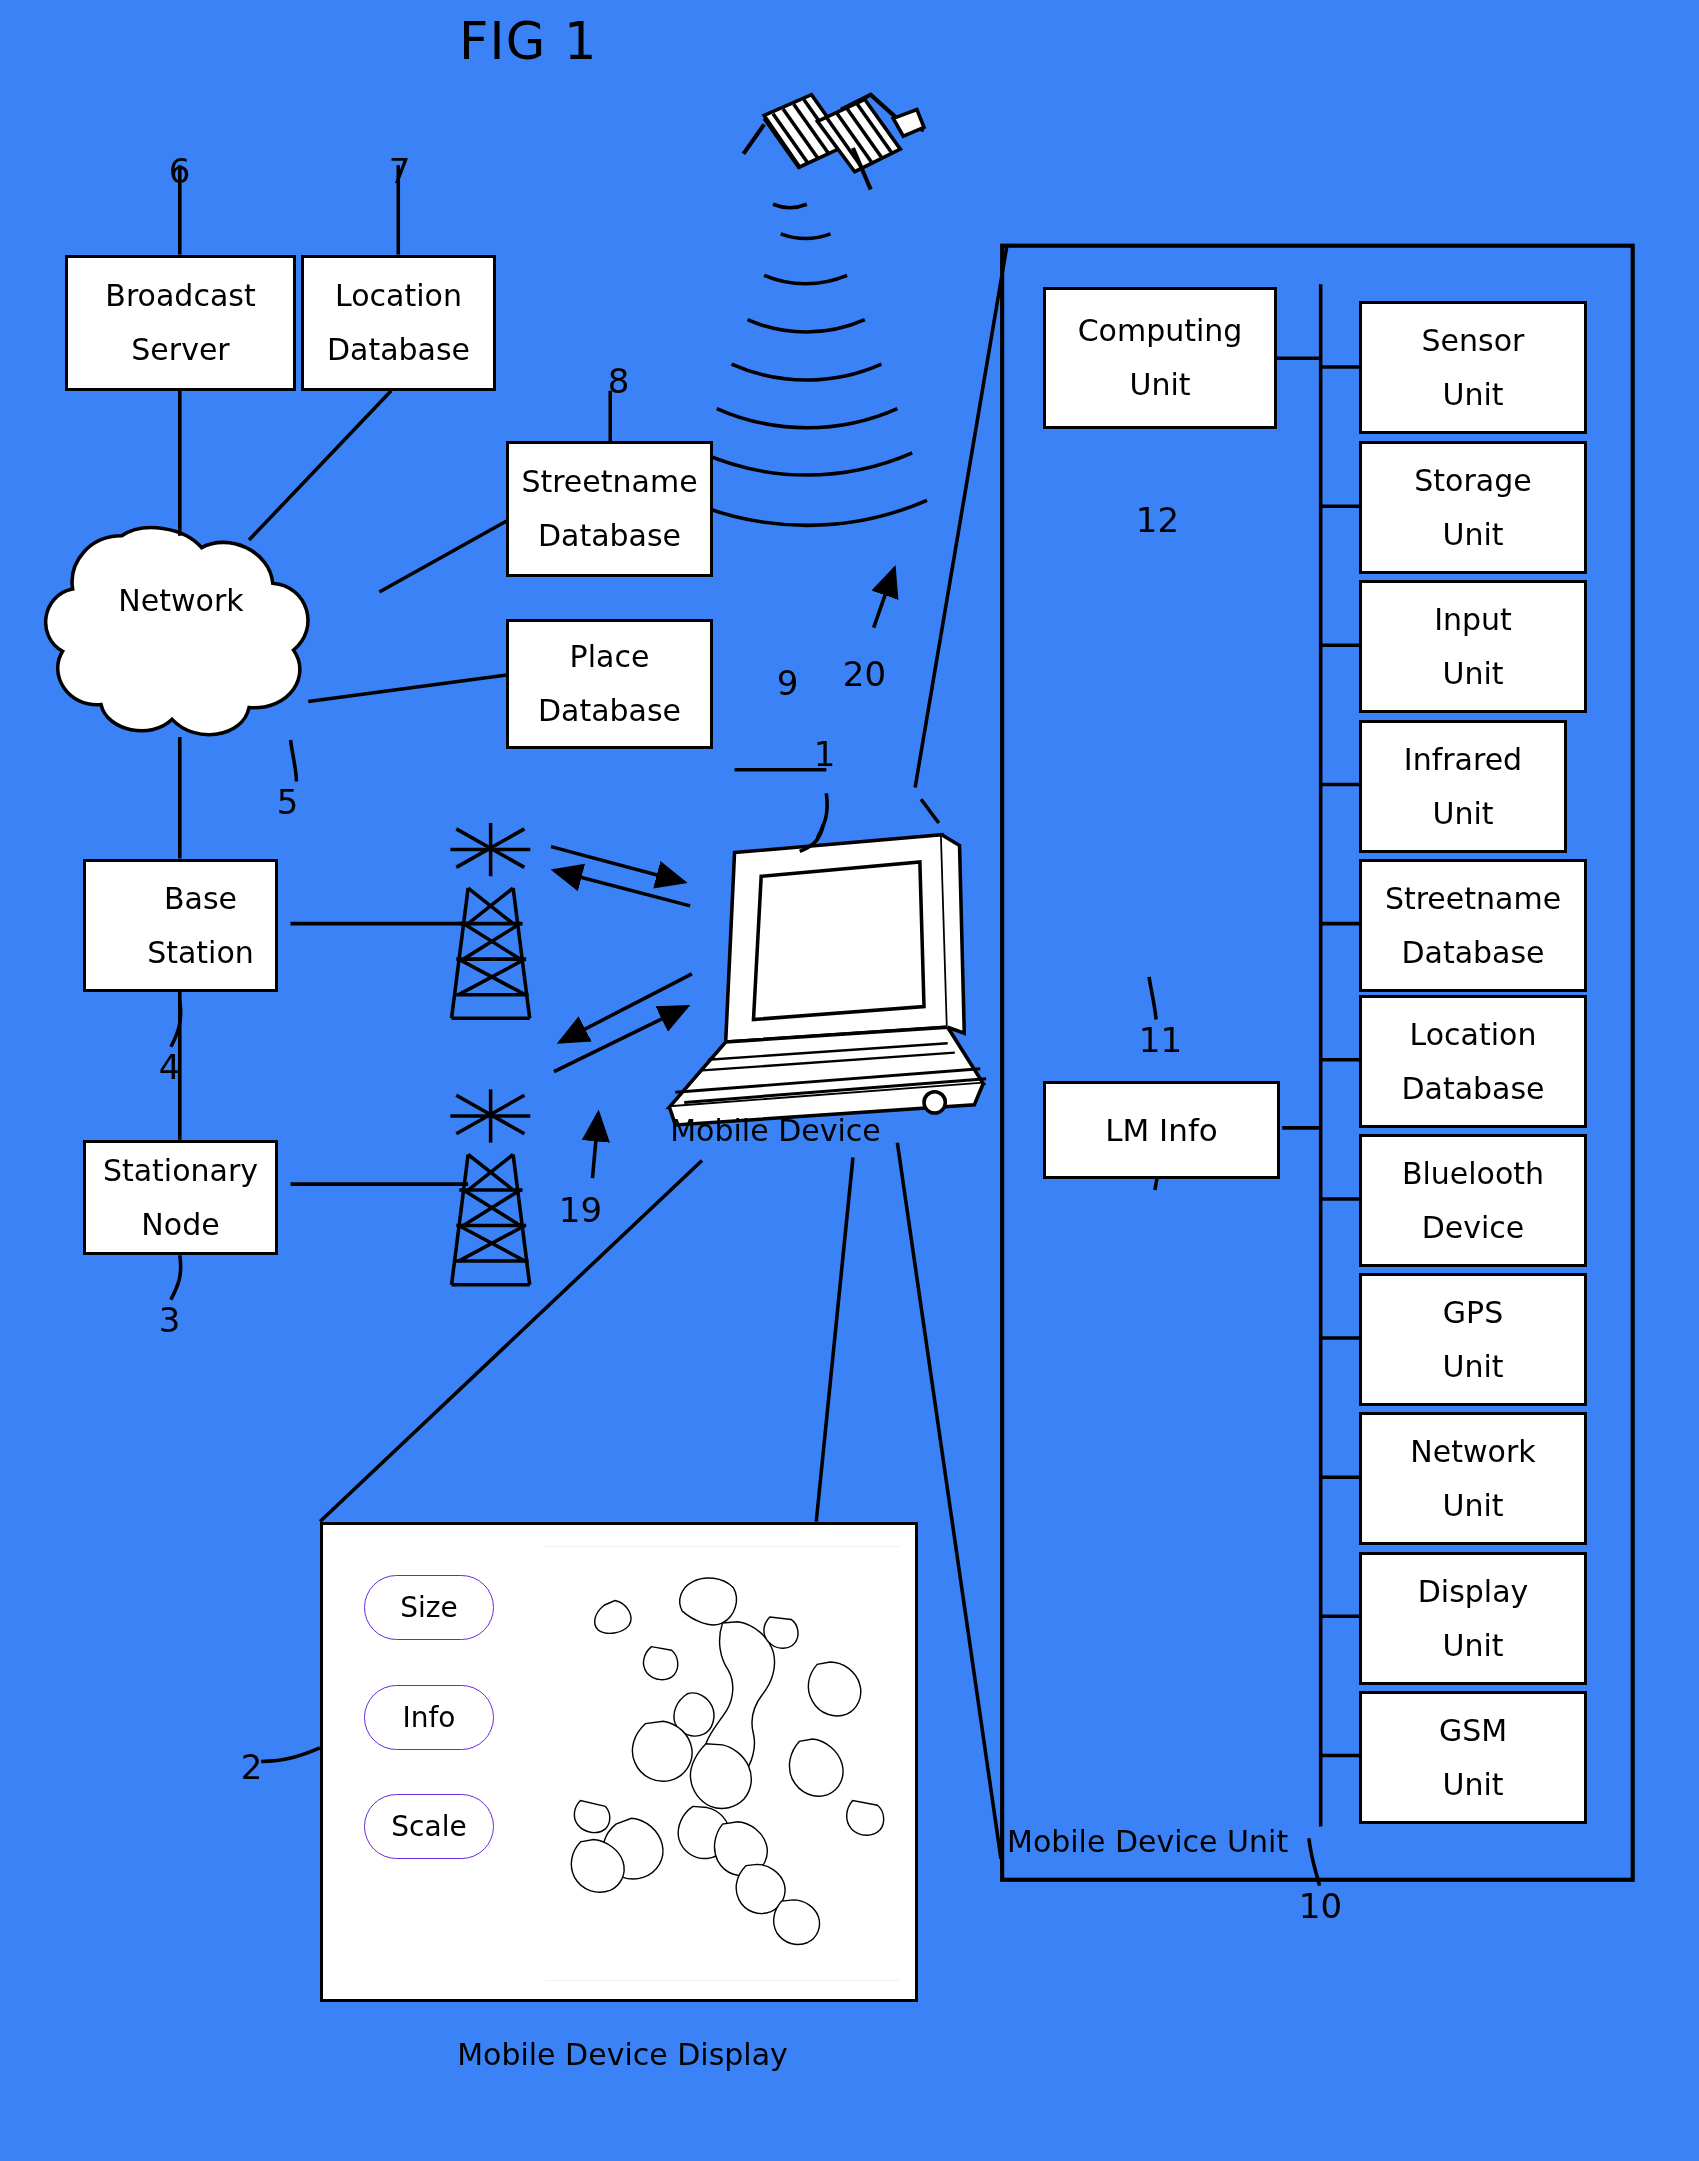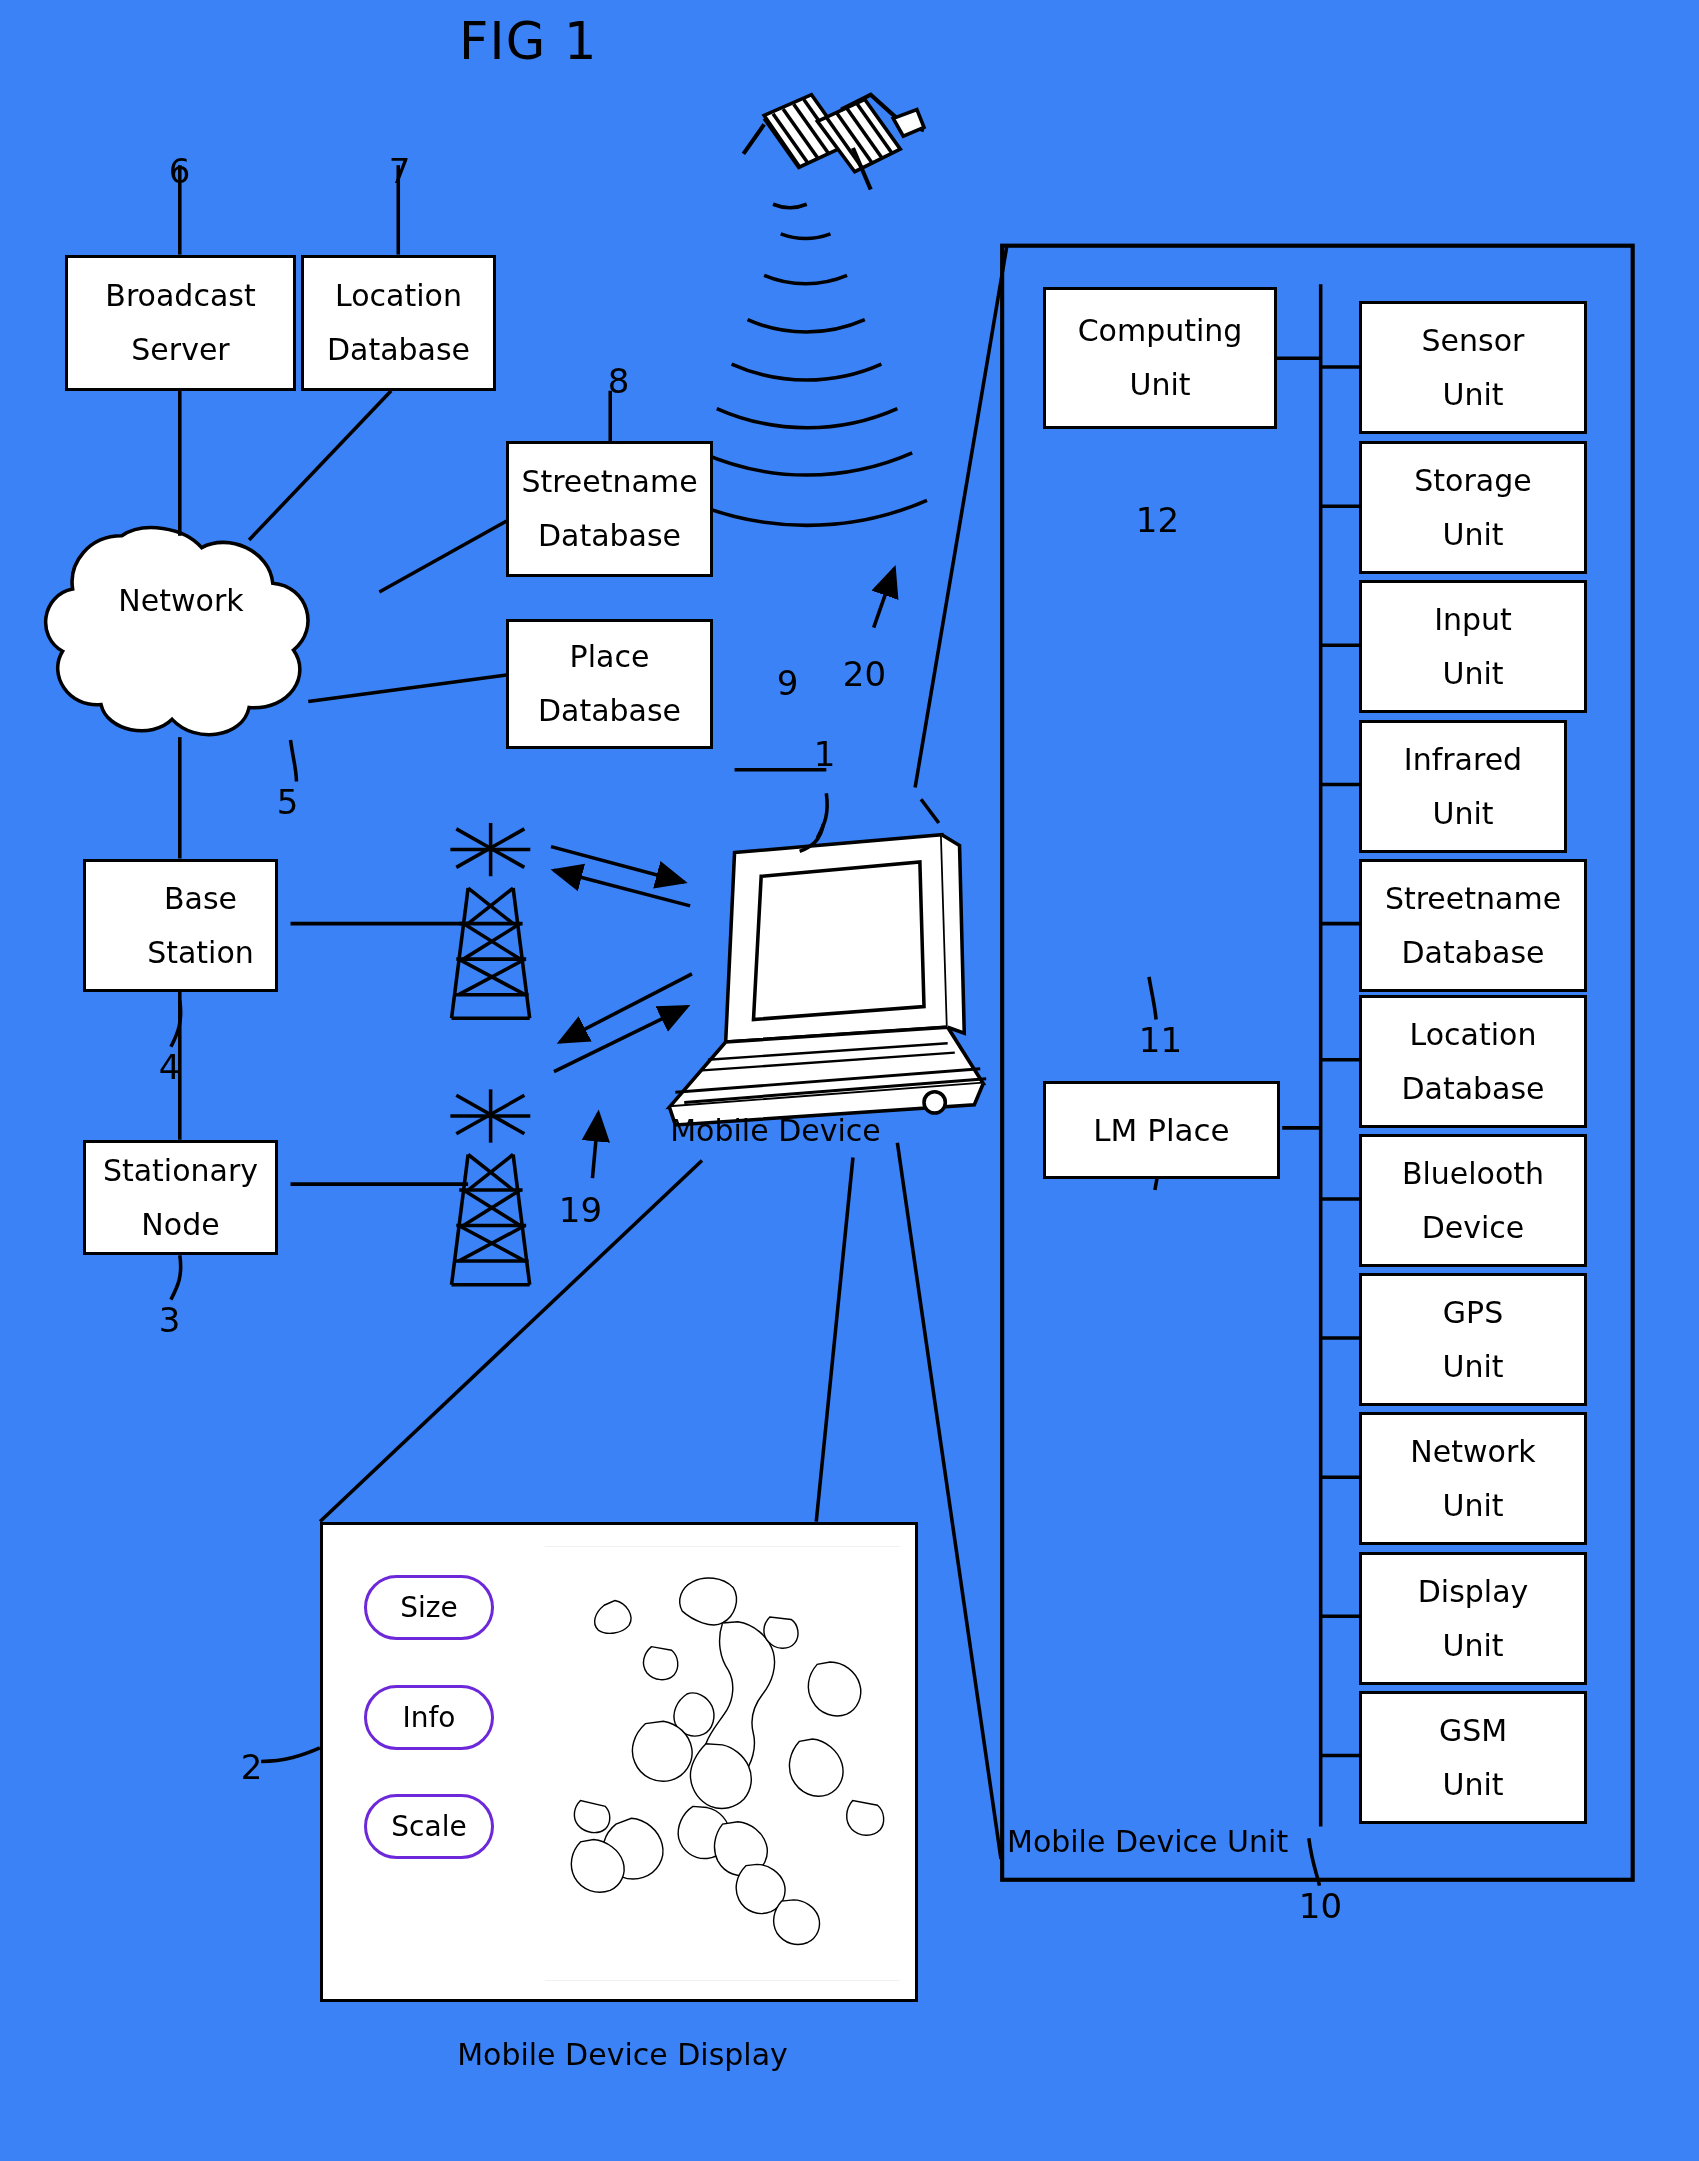--- a/index.html
+++ b/index.html
@@ -55,21 +55,21 @@
     white-space: nowrap;
   }
   .numlabel {
     position: absolute;
     font-size: 34px;
     text-align: center;
     white-space: nowrap;
   }
   .pill {
     position: absolute;
-    border: 3px solid #6d28d9;
+    border: 1px solid #6d28d9;
     border-radius: 36px;
     background: #fff;
     display: flex;
     align-items: center;
     justify-content: center;
     font-size: 28px;
     box-sizing: border-box;
   }
   .plainbox {
     position: absolute;
@@ -299,21 +299,21 @@
   <div class="numlabel" style="left:548px; top:1190px; width:65px;">19</div>
 
   <div class="box box-lines" style="left:1043px; top:287px; width:234px; height:142px;">
     <span>Computing</span>
     <span>Unit</span>
   </div>
   <div class="numlabel" style="left:1128px; top:1020px; width:65px;">11</div>
   <div class="numlabel" style="left:1125px; top:500px; width:65px;">12</div>
 
   <div class="box" style="left:1043px; top:1081px; width:237px; height:98px; font-size:31px;">
-    <span>LM Place</span>
+    <span>LM Info</span>
   </div>
 
   <div class="box box-lines" style="left:1359px; top:301px; width:228px; height:133px;">
     <span>Sensor</span>
     <span>Unit</span>
   </div>
   <div class="box box-lines" style="left:1359px; top:441px; width:228px; height:133px;">
     <span>Storage</span>
     <span>Unit</span>
   </div>

